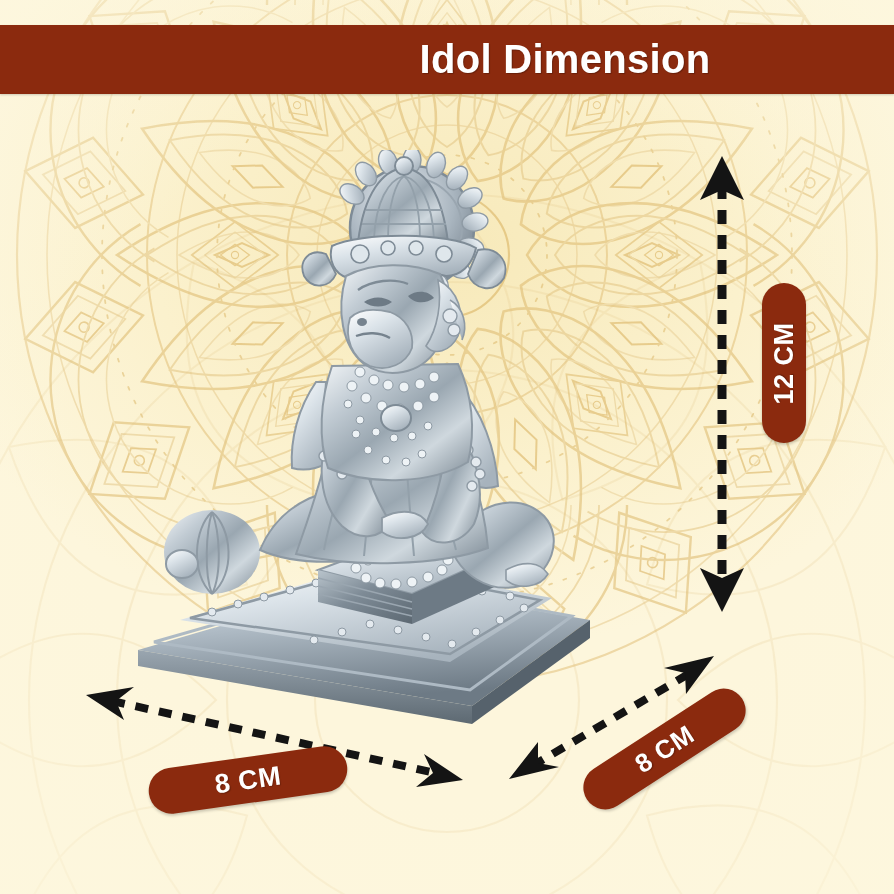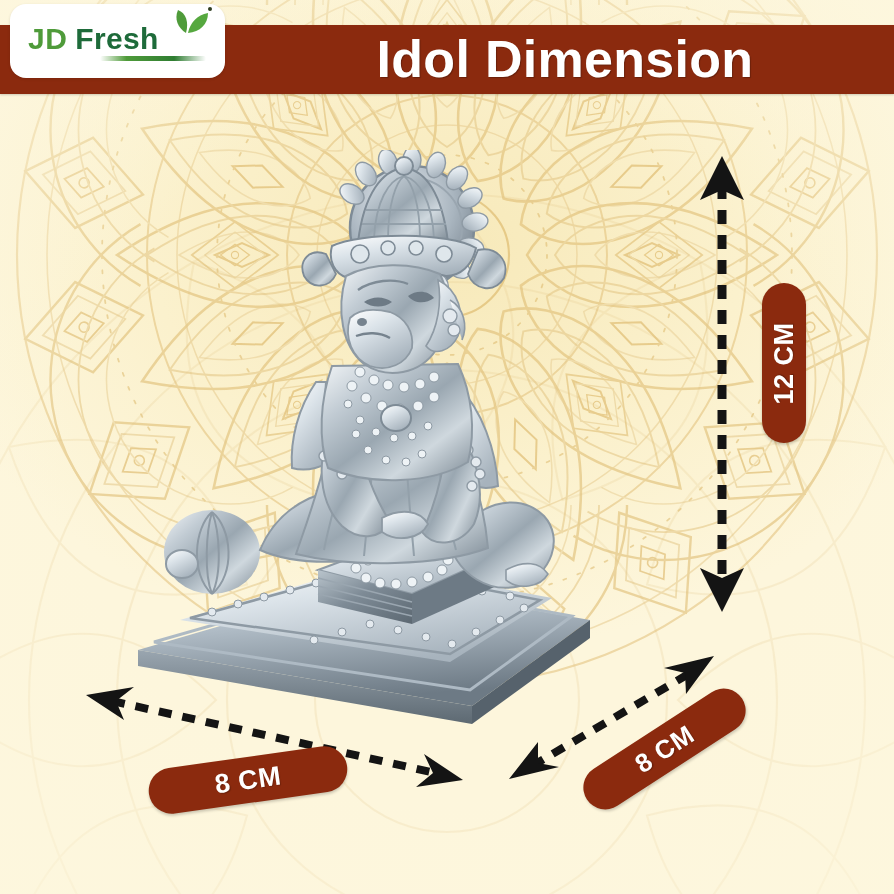--- a/index.html
+++ b/index.html
@@ -66,21 +66,21 @@
   .header-title {
     position: absolute;
     left: 236px;
     top: 25px;
     width: 658px;
     height: 68px;
     display: flex;
     align-items: center;
     justify-content: center;
     color: #ffffff;
-    font-size: 52px;
+    font-size: 40px;
     font-weight: bold;
     letter-spacing: .3px;
     text-shadow: 1px 1px 1px rgba(0,0,0,.25);
   }
 
   
   .logo-card {
     position: absolute;
     left: 10px;
     top: 4px;
@@ -313,34 +313,20 @@
         <path d="M0,-460 C 70,-380 90,-300 0,-210 C -90,-300 -70,-380 0,-460 Z" transform="rotate(330)"></path>
       </g>
     </g>
   </svg>
 
   <div class="vignette"></div>
 
   <div class="header-bar"></div>
   <div class="header-title">Idol Dimension</div>
 
-  <div class="logo-card">
-    <div class="logo-inner">
-      <svg class="logo-leaves" viewBox="0 0 52 28">
-        <path d="M24,27 C 16,22 12,13 16,4 C 24,7 27,16 24,27 Z" fill="#4f9b3a"></path>
-        <path d="M26,27 C 28,17 35,9 46,7 C 46,18 38,26 26,27 Z" fill="#56a83f"></path>
-        <circle cx="48" cy="3" r="2" fill="#2f3d20"></circle>
-      </svg>
-      <div class="logo-text">
-        <span class="logo-jd">JD</span>
-        <span class="logo-fresh">Fresh</span>
-      </div>
-      <div class="logo-swoosh"></div>
-    </div>
-  </div>
 
   <svg class="idol" viewBox="0 0 580 600">
     <defs>
       <linearGradient id="silver" x1="0" y1="0" x2="1" y2="1">
         <stop offset="0%" stop-color="#f2f5f7"></stop>
         <stop offset="25%" stop-color="#c2ccd4"></stop>
         <stop offset="50%" stop-color="#9aa7b1"></stop>
         <stop offset="72%" stop-color="#cfd8de"></stop>
         <stop offset="100%" stop-color="#7d8a95"></stop>
       </linearGradient>

